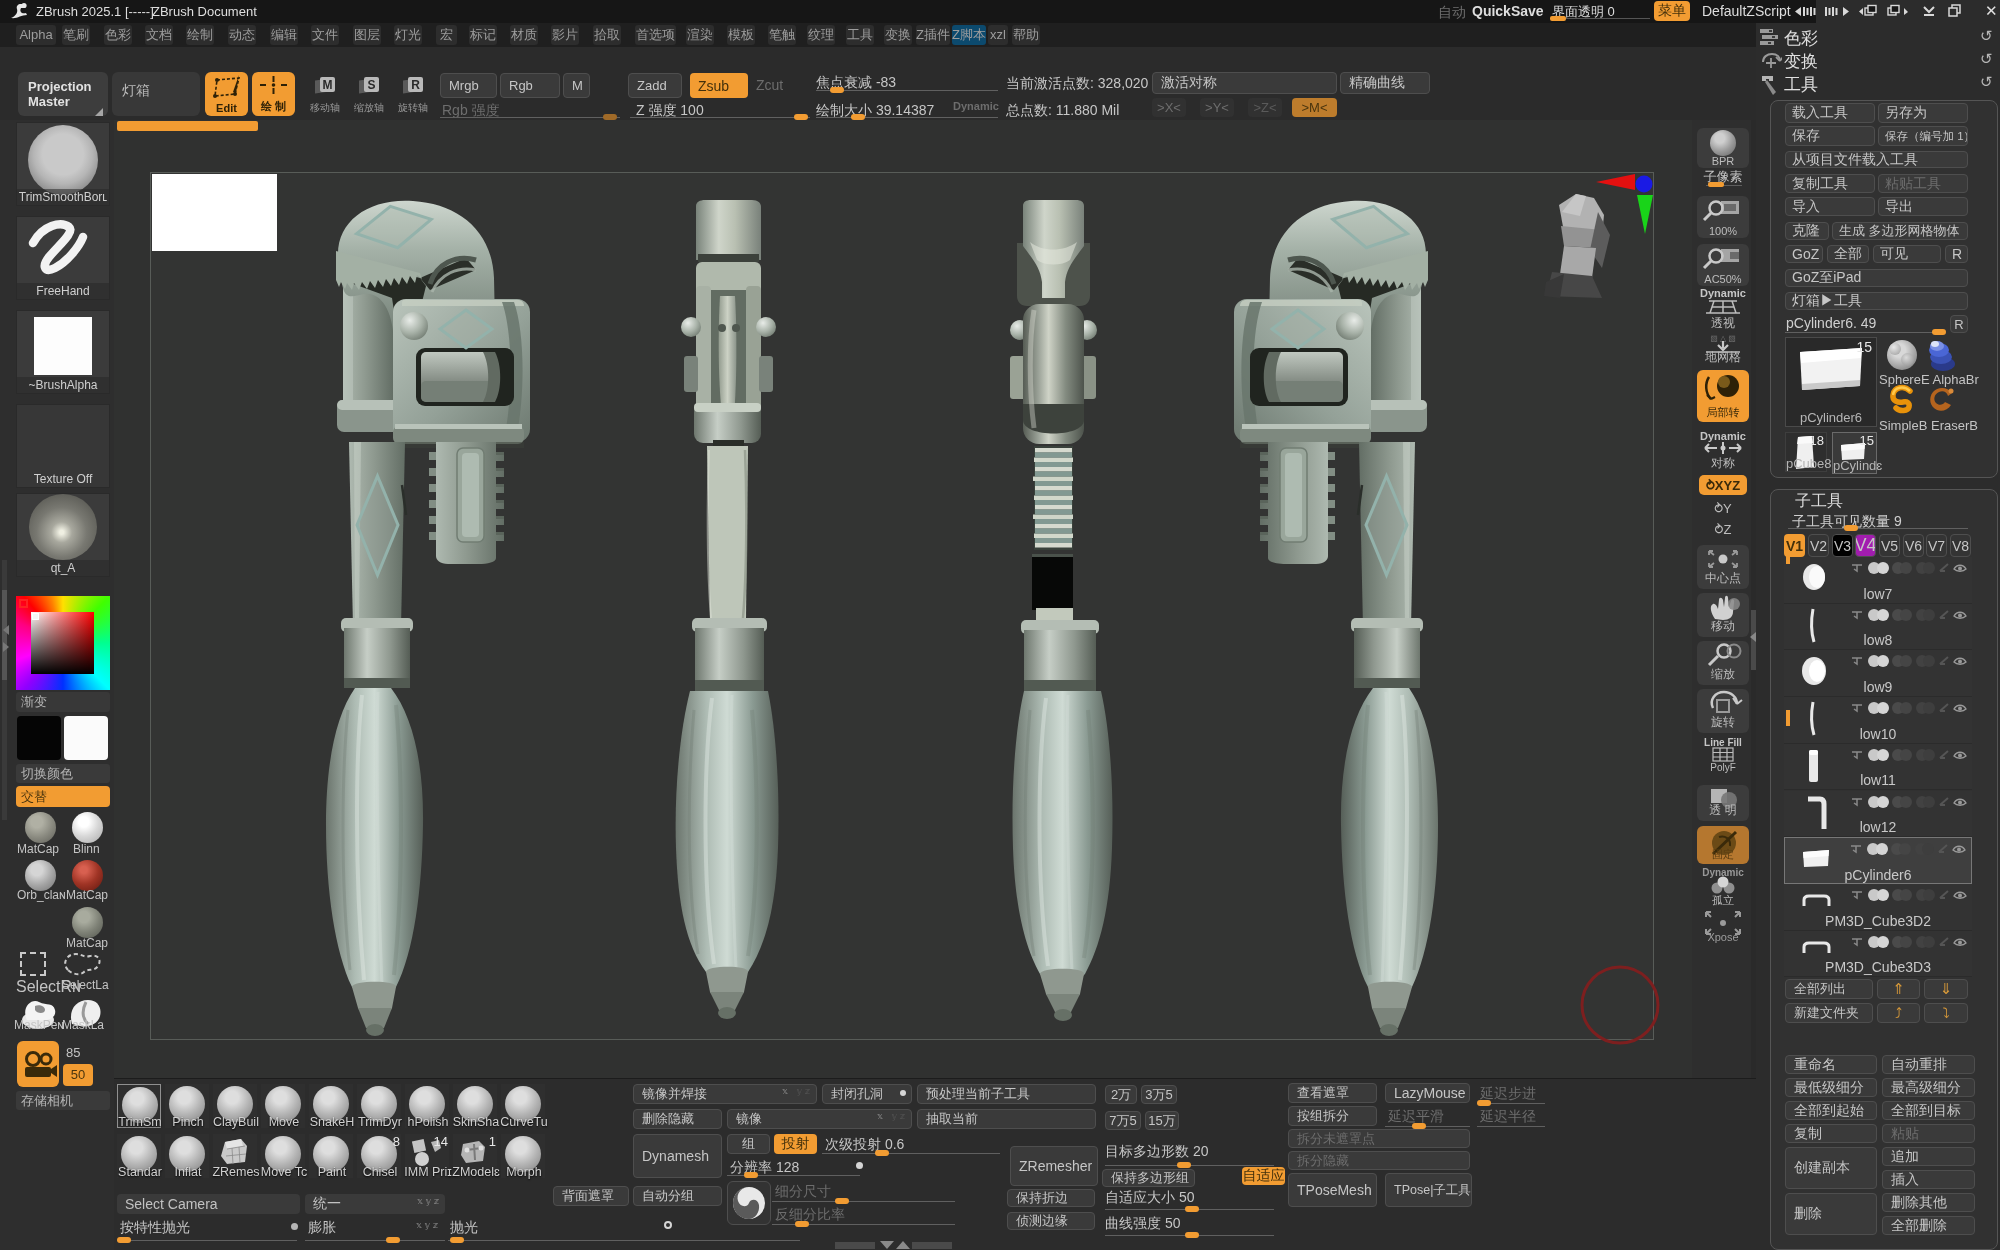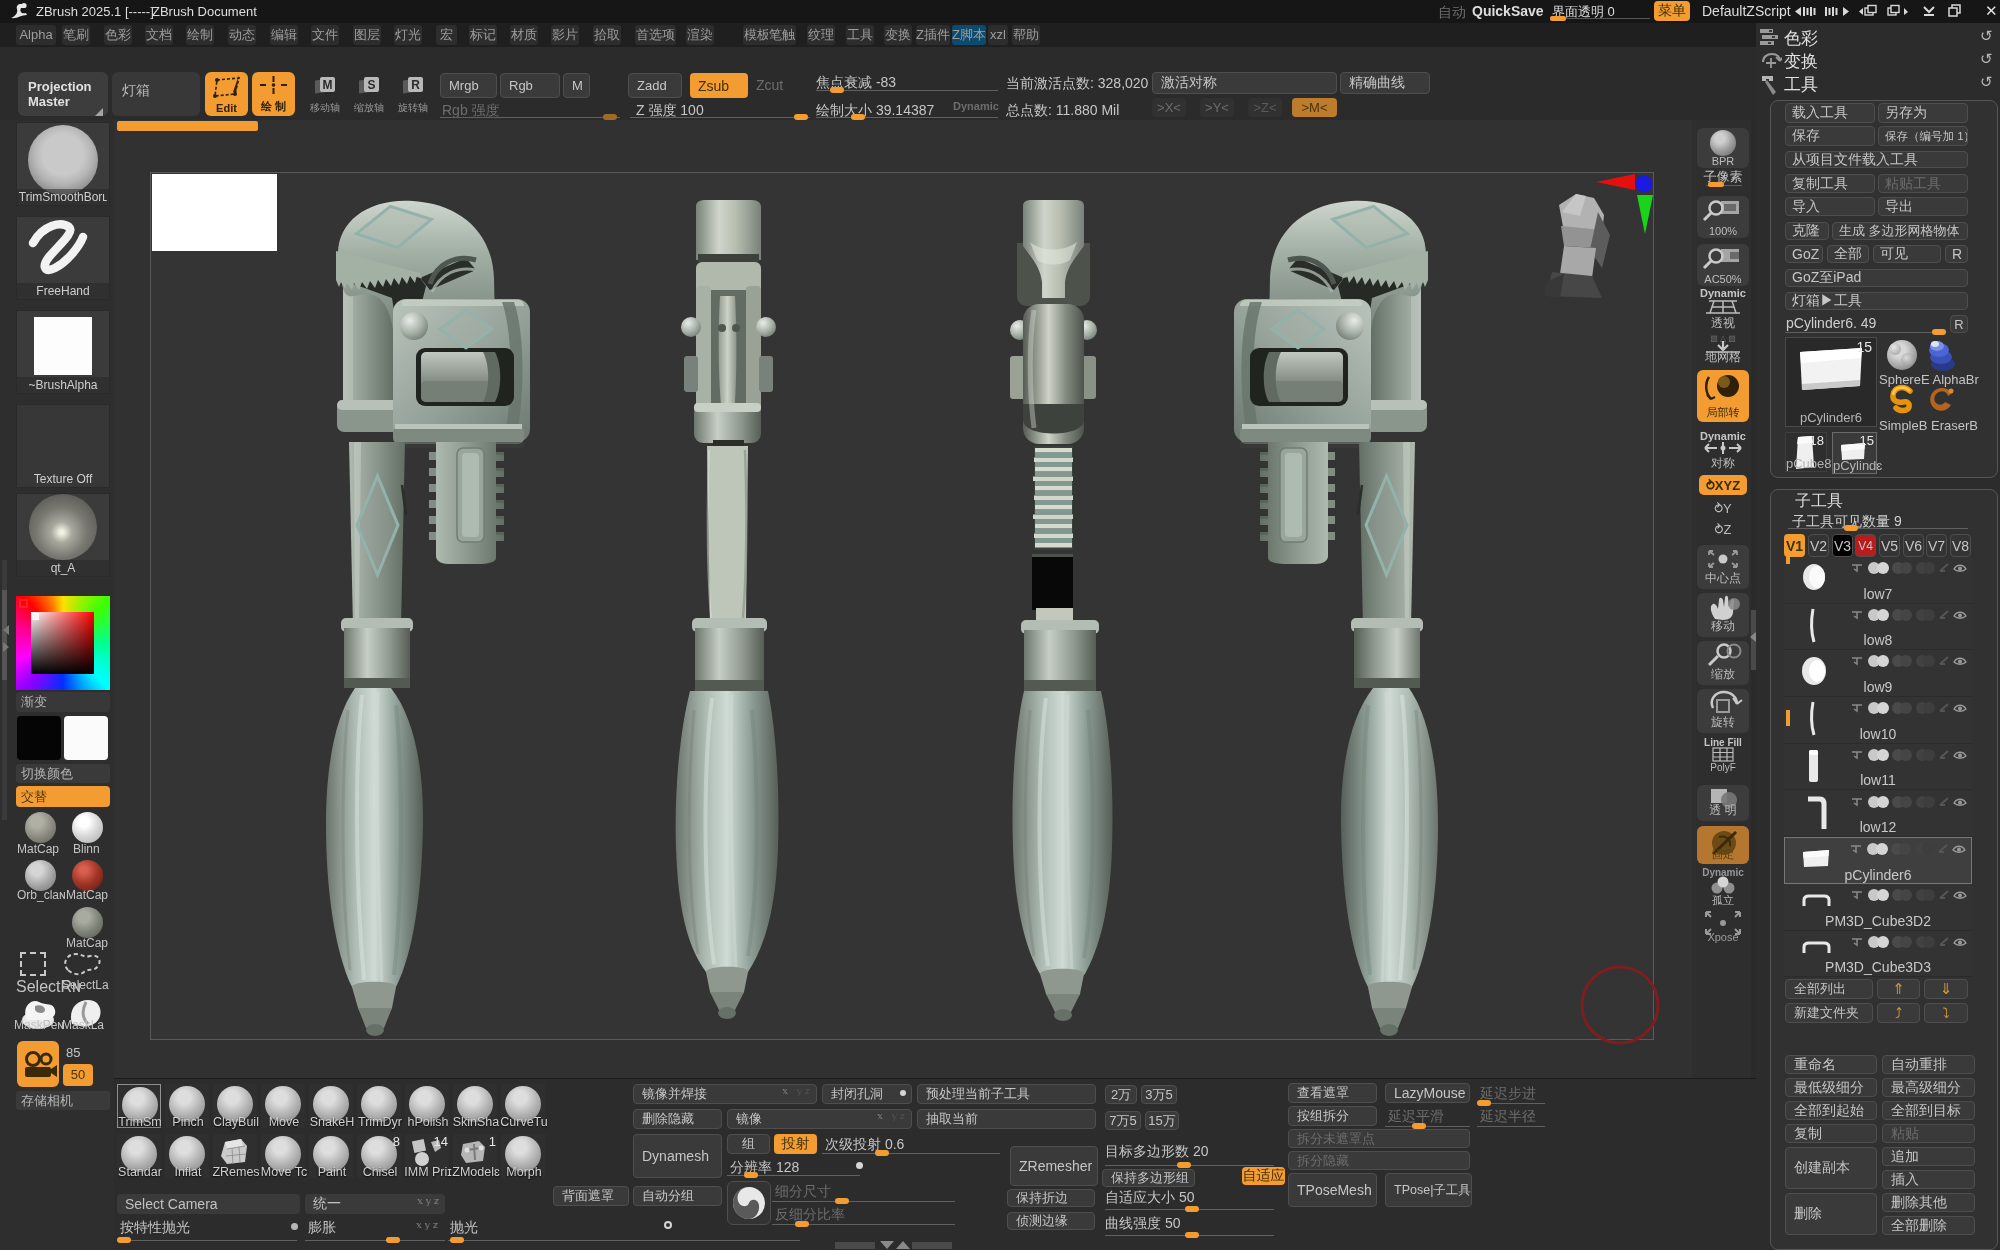--- a/index.html
+++ b/index.html
@@ -14,21 +14,21 @@
 .dim {color:#6d6d6d !important;}
 .trk {position:absolute;height:1px;background:#606060;}
 .nub {position:absolute;width:14px;height:6px;background:#f29c32;border-radius:3px;}
 .lbl {position:absolute;color:#c6c6c6;font-size:13px;white-space:nowrap;}
 .cj {justify-content:center;padding-left:0;}
 </style>
 </head>
 <body>
 <div id="root">
 
-<div class="ab" id="titlebar" style="left:0;top:0;width:2000px;height:23px;background:#161616;color:#dedede;font-size:15px;padding-left:48px;">
+<div class="ab" id="titlebar" style="left:0;top:0;width:1816px;height:23px;background:#161616;color:#dedede;font-size:15px;padding-left:48px;">
   <svg class="ab" style="left:8px;top:2px;" width="22" height="19" viewBox="0 0 22 19">
         <path d="M3 16 C8 14 10 10 9 7 C8 4 10 2 13 2 C16 2 18 4 17 6 L13 6 C11 10 14 12 18 11 L19 13 C13 13 9 17 3 16 Z" fill="#e8e8e8"></path>
         <circle cx="16" cy="3.5" r="2.6" fill="#e8e8e8"></circle>
       </svg>
   <span class="ab" style="left:36px;top:4px;font-size:13px;">ZBrush 2025.1 [-----]</span>
   <span class="ab" style="left:152px;top:4px;font-size:13px;">ZBrush Document</span>
   <span class="ab dim" style="left:1438px;top:4px;font-size:14px;">自动</span>
   <span class="ab" style="left:1472px;top:3px;font-weight:bold;font-size:14px;">QuickSave</span>
   <span class="ab" style="left:1552px;top:3px;font-size:13px;">界面透明 0</span>
   <div class="ab" style="left:1550px;top:18px;width:100px;height:1px;background:#555;"></div>
@@ -81,21 +81,21 @@
       <div style="position: absolute; left: 311px; top: 2px; height: 20px; width: 28px; background: rgb(45, 45, 45); border-radius: 3px; color: rgb(157, 157, 157); font-size: 13px; text-align: center; line-height: 20px;">文件</div>
       <div style="position: absolute; left: 353px; top: 2px; height: 20px; width: 28px; background: rgb(45, 45, 45); border-radius: 3px; color: rgb(157, 157, 157); font-size: 13px; text-align: center; line-height: 20px;">图层</div>
       <div style="position: absolute; left: 394px; top: 2px; height: 20px; width: 28px; background: rgb(45, 45, 45); border-radius: 3px; color: rgb(157, 157, 157); font-size: 13px; text-align: center; line-height: 20px;">灯光</div>
       <div style="position: absolute; left: 436px; top: 2px; height: 20px; width: 21px; background: rgb(45, 45, 45); border-radius: 3px; color: rgb(157, 157, 157); font-size: 13px; text-align: center; line-height: 20px;">宏</div>
       <div style="position: absolute; left: 469px; top: 2px; height: 20px; width: 28px; background: rgb(45, 45, 45); border-radius: 3px; color: rgb(157, 157, 157); font-size: 13px; text-align: center; line-height: 20px;">标记</div>
       <div style="position: absolute; left: 510px; top: 2px; height: 20px; width: 28px; background: rgb(45, 45, 45); border-radius: 3px; color: rgb(157, 157, 157); font-size: 13px; text-align: center; line-height: 20px;">材质</div>
       <div style="position: absolute; left: 551px; top: 2px; height: 20px; width: 28px; background: rgb(45, 45, 45); border-radius: 3px; color: rgb(157, 157, 157); font-size: 13px; text-align: center; line-height: 20px;">影片</div>
       <div style="position: absolute; left: 593px; top: 2px; height: 20px; width: 28px; background: rgb(45, 45, 45); border-radius: 3px; color: rgb(157, 157, 157); font-size: 13px; text-align: center; line-height: 20px;">拾取</div>
       <div style="position: absolute; left: 635px; top: 2px; height: 20px; width: 41px; background: rgb(45, 45, 45); border-radius: 3px; color: rgb(157, 157, 157); font-size: 13px; text-align: center; line-height: 20px;">首选项</div>
       <div style="position: absolute; left: 686px; top: 2px; height: 20px; width: 28px; background: rgb(45, 45, 45); border-radius: 3px; color: rgb(157, 157, 157); font-size: 13px; text-align: center; line-height: 20px;">渲染</div>
-      <div style="position: absolute; left: 727px; top: 2px; height: 20px; width: 28px; background: rgb(45, 45, 45); border-radius: 3px; color: rgb(157, 157, 157); font-size: 13px; text-align: center; line-height: 20px; margin-left: 16px;">模板</div>
+      <div style="position: absolute; left: 727px; top: 2px; height: 20px; width: 28px; background: rgb(45, 45, 45); border-radius: 3px; color: rgb(157, 157, 157); font-size: 13px; text-align: center; line-height: 20px;">模板</div>
       <div style="position: absolute; left: 768px; top: 2px; height: 20px; width: 28px; background: rgb(45, 45, 45); border-radius: 3px; color: rgb(157, 157, 157); font-size: 13px; text-align: center; line-height: 20px;">笔触</div>
       <div style="position: absolute; left: 807px; top: 2px; height: 20px; width: 28px; background: rgb(45, 45, 45); border-radius: 3px; color: rgb(157, 157, 157); font-size: 13px; text-align: center; line-height: 20px;">纹理</div>
       <div style="position: absolute; left: 846px; top: 2px; height: 20px; width: 28px; background: rgb(45, 45, 45); border-radius: 3px; color: rgb(157, 157, 157); font-size: 13px; text-align: center; line-height: 20px;">工具</div>
       <div style="position: absolute; left: 884px; top: 2px; height: 20px; width: 28px; background: rgb(45, 45, 45); border-radius: 3px; color: rgb(157, 157, 157); font-size: 13px; text-align: center; line-height: 20px;">变换</div>
       <div style="position: absolute; left: 916px; top: 2px; height: 20px; width: 34px; background: rgb(45, 45, 45); border-radius: 3px; color: rgb(157, 157, 157); font-size: 13px; text-align: center; line-height: 20px;">Z插件</div>
       <div style="position: absolute; left: 952px; top: 2px; height: 20px; width: 34px; background: #0c4a6e; border-radius: 3px; color: rgb(157, 157, 157); font-size: 13px; text-align: left; line-height: 20px;">Z脚本</div>
       <div style="position: absolute; left: 988px; top: 2px; height: 20px; width: 20px; background: rgb(45, 45, 45); border-radius: 3px; color: rgb(157, 157, 157); font-size: 13px; text-align: center; line-height: 20px;">xzl</div>
       <div style="position: absolute; left: 1012px; top: 2px; height: 20px; width: 28px; background: rgb(45, 45, 45); border-radius: 3px; color: rgb(157, 157, 157); font-size: 13px; text-align: center; line-height: 20px;">帮助</div>
     </div>
 
@@ -803,21 +803,21 @@
 
   <div class="ab" style="left:14px;top:466px;width:228px;height:761px;background:#313131;border:1px solid #555;border-radius:8px;"></div>
   <span class="ab" style="left:39px;top:468px;font-size:16px;color:#dcdcdc;">子工具</span>
   <span class="ab" style="left:36px;top:490px;font-size:14px;color:#cfcfcf;">子工具可见数量 9</span>
   <div class="trk" style="left:32px;top:505px;width:180px;"></div>
   <div class="nub" style="left:88px;top:502px;"></div>
   <div id="vbtns">
         <div class="obtn cj" style="left: 28px; top: 511px; width: 21px; height: 23px; justify-content: center; font-size: 14px;">V1</div>
         <div class="rbtn cj" style="left: 52px; top: 511px; width: 21px; height: 23px; justify-content: center; font-size: 14px; background: rgb(52, 52, 52);">V2</div>
         <div class="rbtn cj" style="left: 76px; top: 511px; width: 21px; height: 23px; justify-content: center; font-size: 14px; background: #000000;">V3</div>
-        <div class="rbtn cj" style="left: 99px; top: 511px; width: 21px; height: 23px; justify-content: center; font-size: 12px; background: #b91c1c;">V4</div>
+        <div class="rbtn cj" style="left: 99px; top: 511px; width: 21px; height: 23px; justify-content: center; font-size: 18px; background: #a21caf;">V4</div>
         <div class="rbtn cj" style="left: 123px; top: 511px; width: 21px; height: 23px; justify-content: center; font-size: 14px; background: rgb(52, 52, 52);">V5</div>
         <div class="rbtn cj" style="left: 147px; top: 511px; width: 21px; height: 23px; justify-content: center; font-size: 14px; background: rgb(52, 52, 52);">V6</div>
         <div class="rbtn cj" style="left: 170px; top: 511px; width: 21px; height: 23px; justify-content: center; font-size: 14px; background: rgb(52, 52, 52);">V7</div>
         <div class="rbtn cj" style="left: 194px; top: 511px; width: 21px; height: 23px; justify-content: center; font-size: 14px; background: rgb(52, 52, 52);">V8</div>
       </div>
   <div id="subtools">
         <div style="position: absolute; left: 28px; top: 534px; width: 188px; height: 46.7px; background: rgb(51, 51, 51); border-bottom: 1px solid rgb(43, 43, 43);">
           <svg style="position:absolute;left:14px;top:2px;" width="34" height="40" viewBox="0 0 34 40">
             <ellipse cx="16" cy="18" rx="11" ry="13" fill="#e8e8e8"></ellipse>
             <ellipse cx="19" cy="18" rx="8" ry="11" fill="#fafafa"></ellipse>

